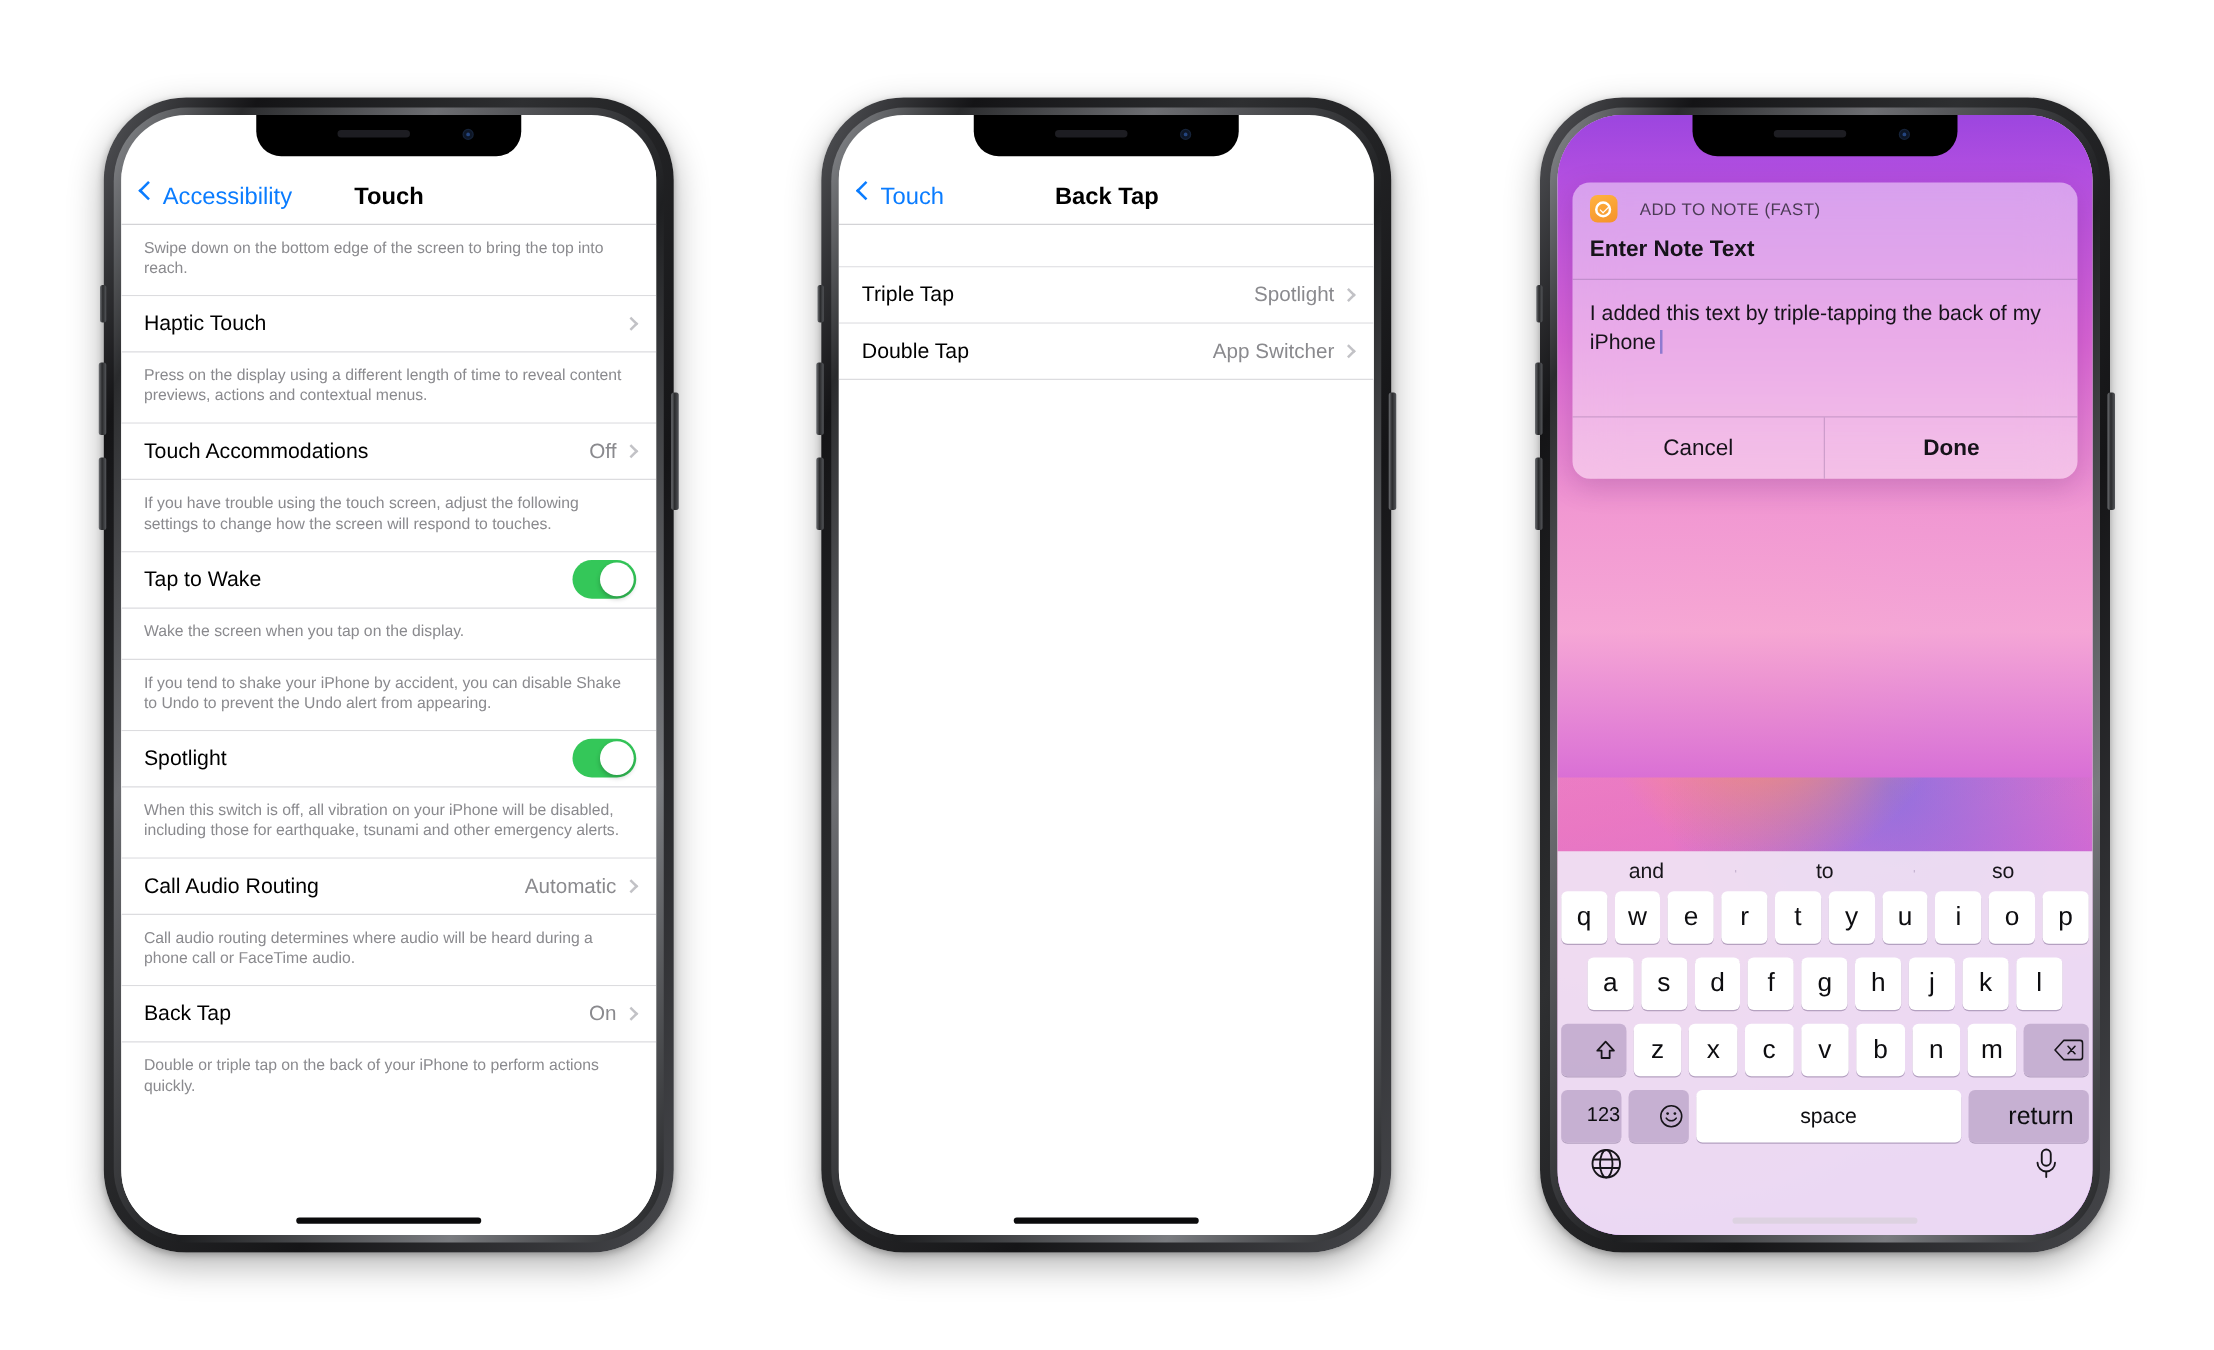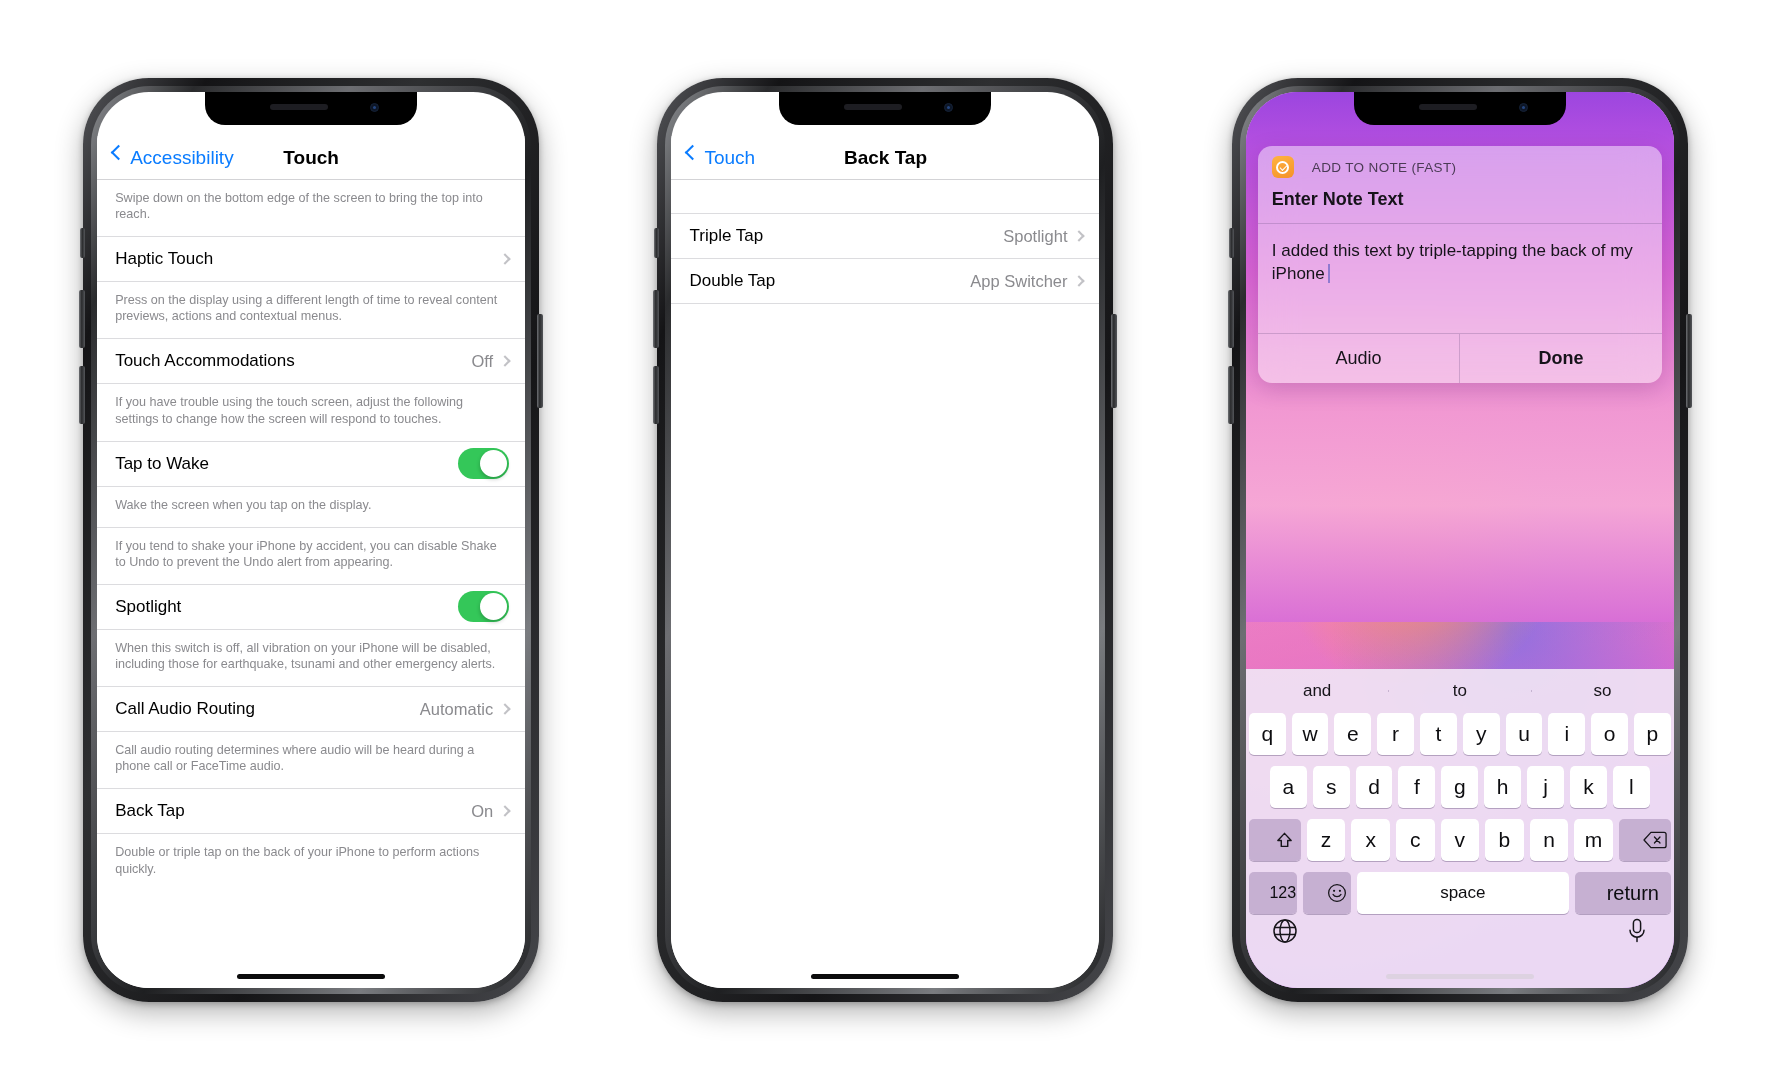--- a/index.html
+++ b/index.html
@@ -244,21 +244,21 @@
   .dlg-sep { width:1px; background: rgba(120,90,140,.30); }
 
   
   .keyboard {
     position:absolute; left:0; right:0; bottom:0;
     z-index: 22;
     background: rgba(240,228,244,.92);
     padding-bottom: 34px;
   }
   .predict {
-    height: 44px;
+    height: 32px;
     display:flex; align-items:center;
     font-size:17px; color:#17151a;
   }
   .predict div {
     flex:1; text-align:center; position:relative;
   }
   .predict div + div::before {
     content:""; position:absolute; left:0; top:9px; bottom:9px;
     width:1px; background: rgba(130,110,150,.35);
   }
@@ -490,21 +490,21 @@
           <span class="dlg-icon">
               <span class="ring"></span>
             </span>
           <span class="dlg-app">ADD TO NOTE (FAST)</span>
         </div>
         <div class="dlg-title">Enter Note Text</div>
         <div class="dlg-field">
           <span>I added this text by triple-tapping the back of my iPhone</span><span class="caret"></span>
         </div>
         <div class="dlg-actions">
-          <div class="dlg-btn">Audio</div>
+          <div class="dlg-btn">Cancel</div>
           <div class="dlg-sep"></div>
           <div class="dlg-btn primary">Done</div>
         </div>
       </div>
 
       <div class="keyboard">
         <div class="predict">
           <div>and</div>
           <div>to</div>
           <div>so</div>

